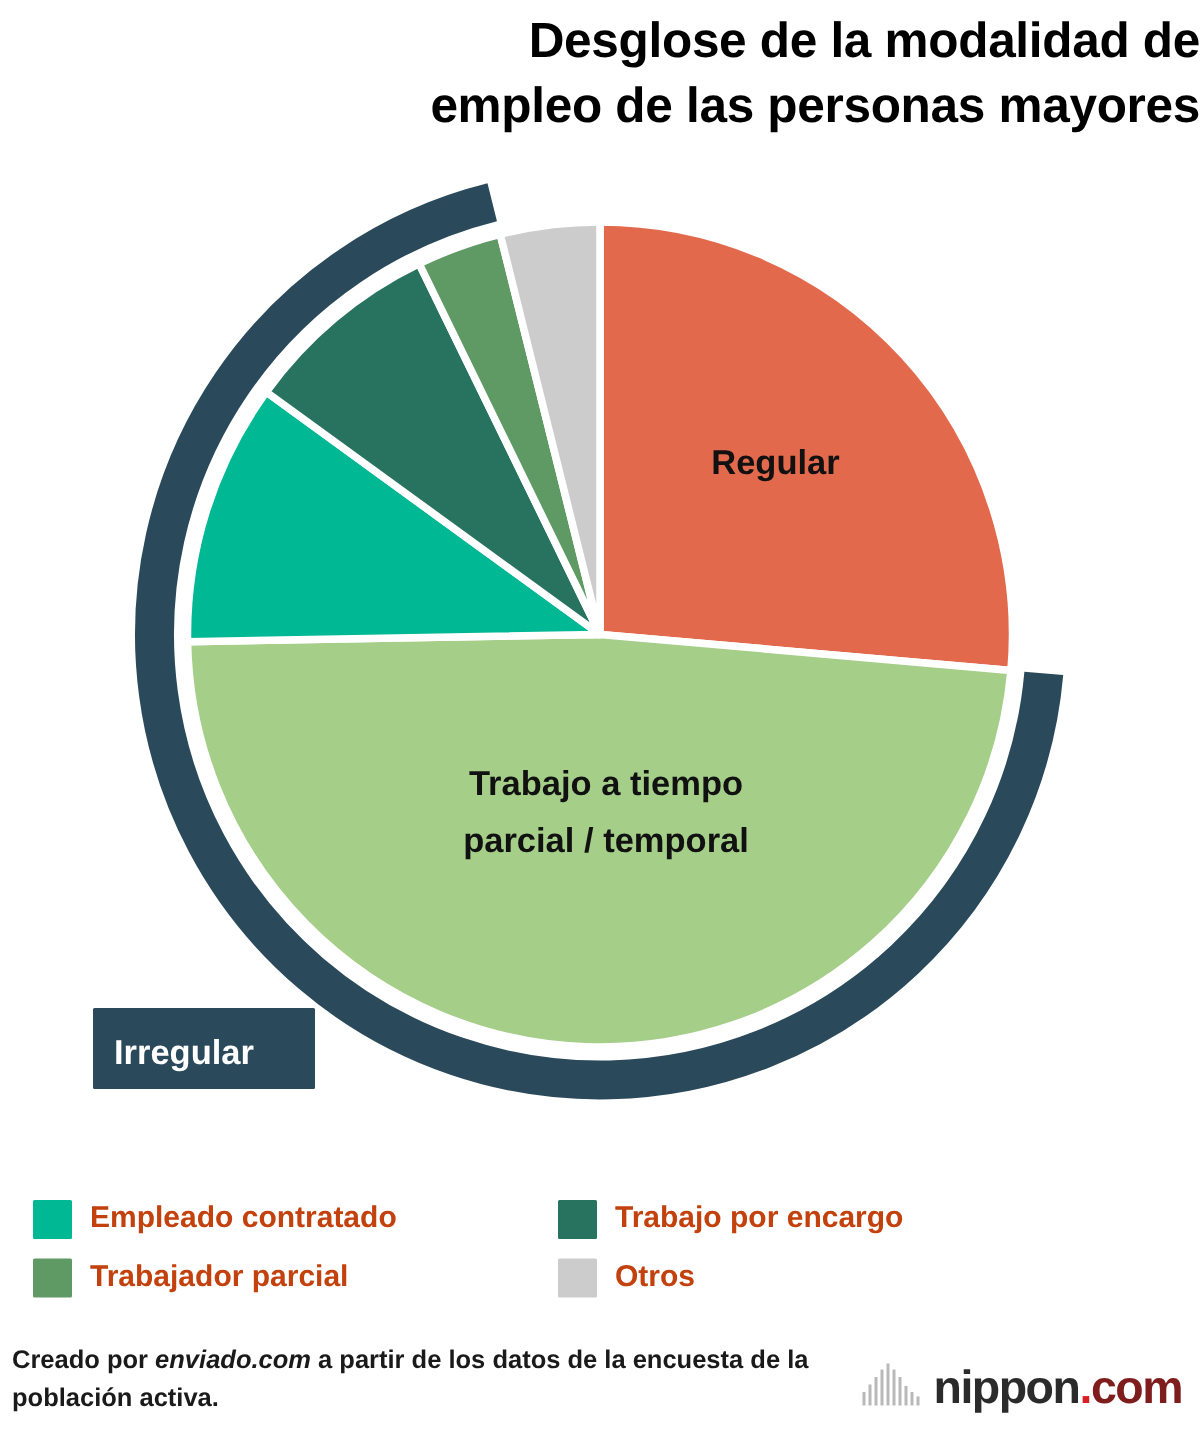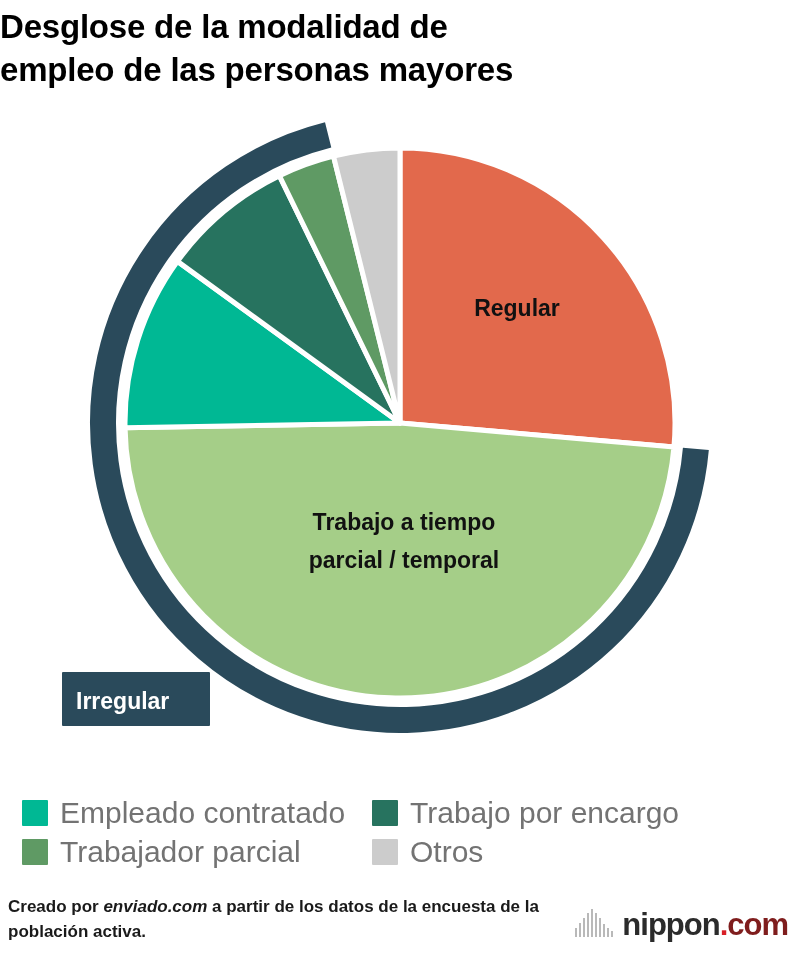--- a/index.html
+++ b/index.html
@@ -17,21 +17,21 @@
     height: 954px;
     background: #ffffff;
   }
 
   
   .title {
     position: absolute;
     top: 6px;
     left: 0;
     width: 800px;
-    text-align: left;
+    text-align: right;
     font-size: 33px;
     font-weight: bold;
     line-height: 1.30;
     color: #000000;
     letter-spacing: -0.2px;
     white-space: pre-line;
   }
 
   
   .chart-stage {
@@ -77,23 +77,23 @@
   }
   .legend-item.col1 { width: 350px; }
   .legend-swatch {
     width: 26px;
     height: 26px;
     flex: 0 0 26px;
     margin-right: 12px;
     border-radius: 1px;
   }
   .legend-label {
-    font-size: 30px;
-    font-weight: normal;
-    color: #737373;
+    font-size: 20px;
+    font-weight: bold;
+    color: #c2410c;
     white-space: nowrap;
   }
 
   
   .footer {
     position: absolute;
     top: 895px;
     left: 4px;
     width: 792px;
     height: 58px;

